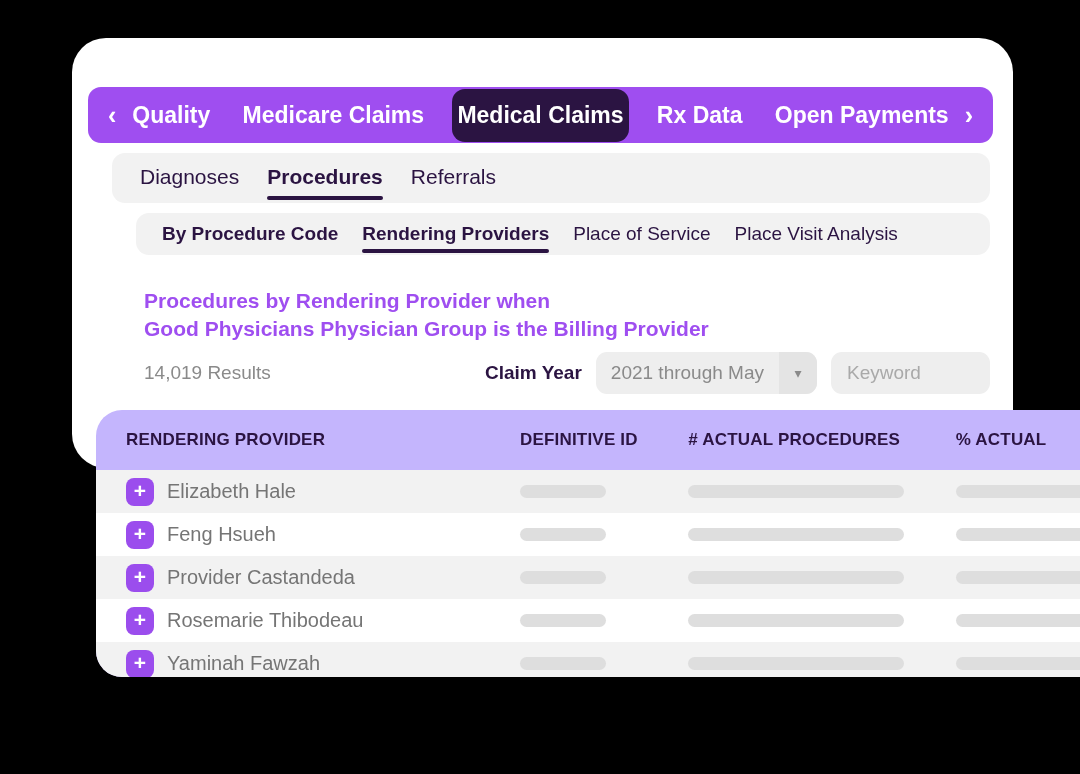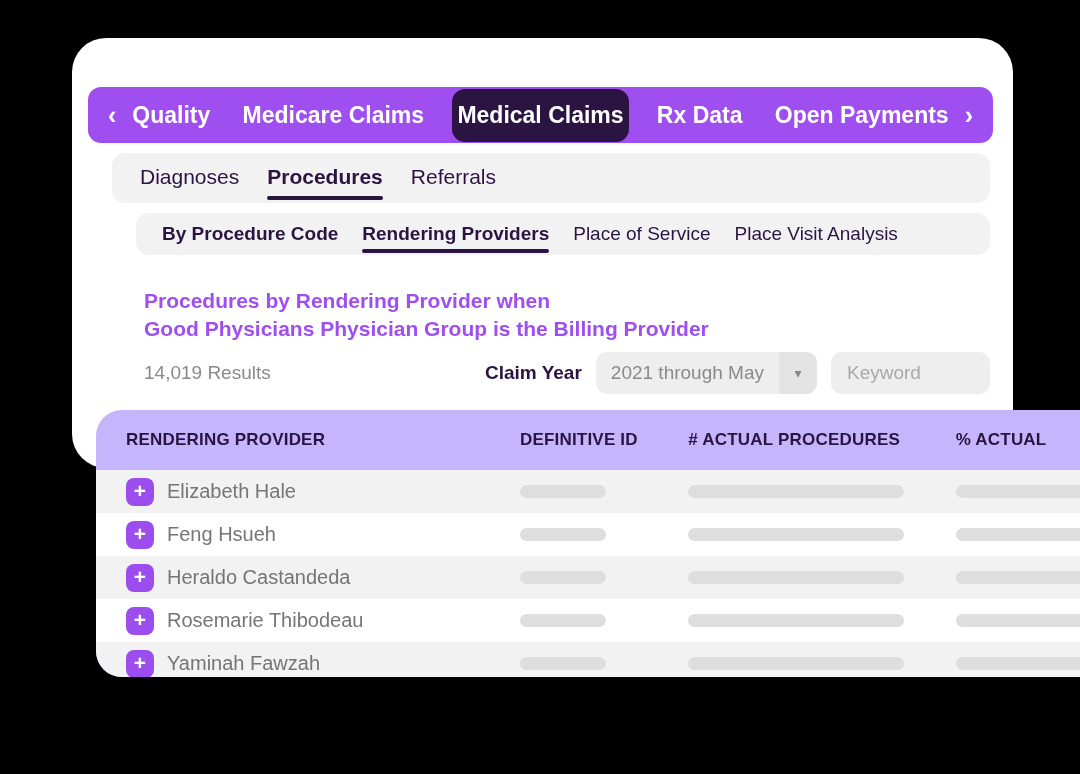--- a/index.html
+++ b/index.html
@@ -385,21 +385,21 @@
       <div class="cell-ph cell-pct">
           <div class="ph-bar"></div>
         </div>
     </div>
 
     <div class="t-row odd">
       <div class="cell-name">
         <div class="plus-btn">
             <span>+</span>
           </div>
-        <div class="name-text">Heraldo Castandeda</div>
+        <div class="name-text">Provider Castandeda</div>
       </div>
       <div class="cell-ph cell-id">
           <div class="ph-bar"></div>
         </div>
       <div class="cell-ph cell-actual">
           <div class="ph-bar"></div>
         </div>
       <div class="cell-ph cell-pct">
           <div class="ph-bar"></div>
         </div>

